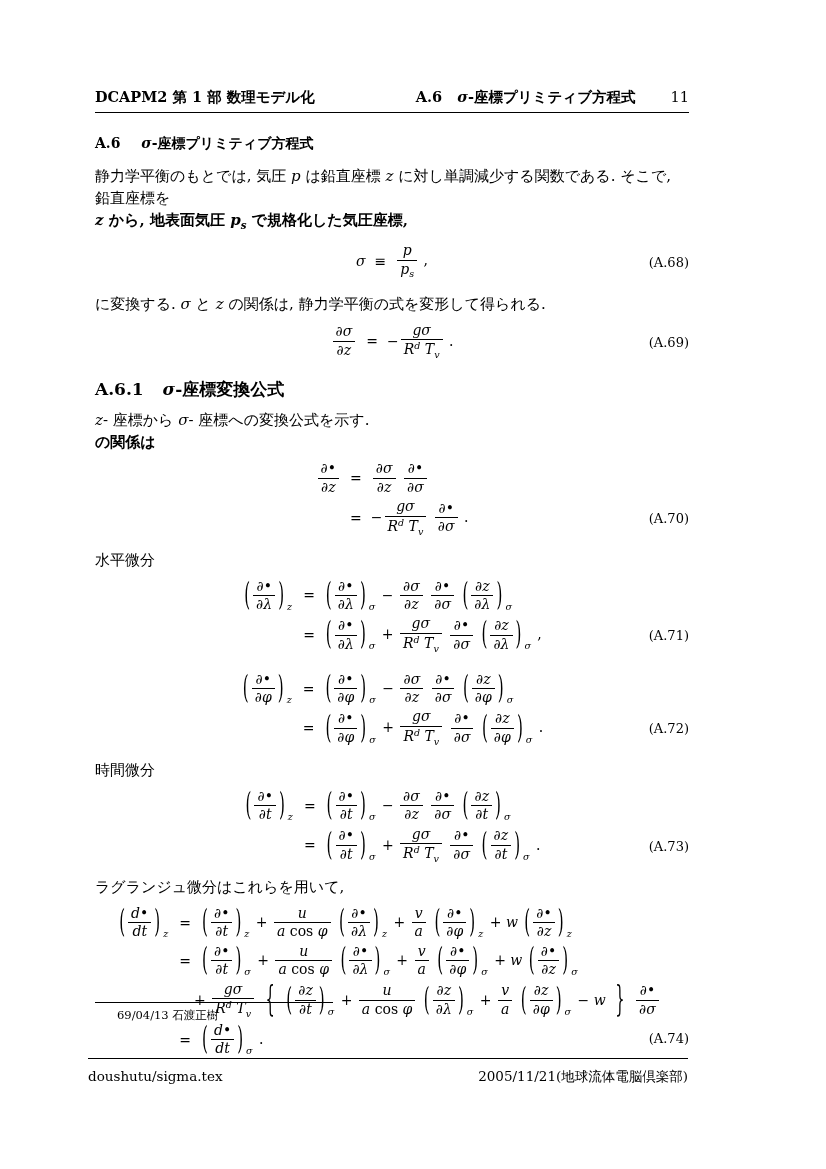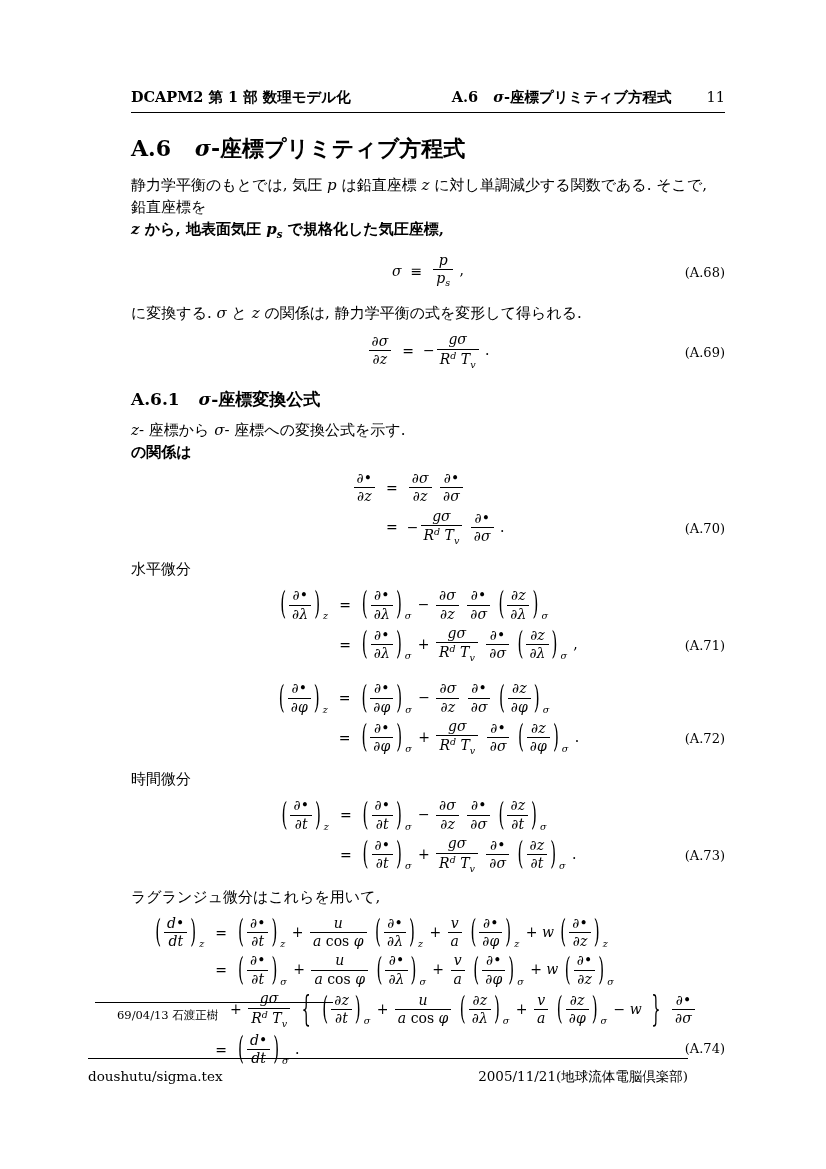--- a/index.html
+++ b/index.html
@@ -1,27 +1,27 @@
 <!DOCTYPE html>
 <html><head>
 <meta charset="utf-8">
 <style>
   html,body{margin:0;padding:0;background:#fff;}
   .page{position:relative;width:826px;height:1169px;background:#ffffff;color:#000;
         font-family:"DejaVu Serif","Liberation Serif",serif;font-size:15px;overflow:hidden;}
-  .inner{position:absolute;left:95px;top:88px;width:594px;margin-left:36px;}
+  .inner{position:absolute;left:95px;top:88px;width:594px;}
 
   
   .running-header{display:flex;justify-content:space-between;align-items:baseline;
                   font-weight:bold;font-size:14.5px;white-space:nowrap;}
   .hr-group .hgap-sm{margin-left:10px;}
   .pgnum{margin-left:30px;font-weight:normal;}
   .hrule{border-top:1.5px solid #000;margin-top:5px;height:0;}
 
-  h1{font-size:22px;font-weight:bold;margin:22px 0 0 0;line-height:1.2;}
+  h1{font-size:14px;font-weight:bold;margin:22px 0 0 0;line-height:1.2;}
   h2{font-size:17px;font-weight:bold;margin:16px 0 0 0;line-height:1.2;}
   .hgap{margin-left:16px;}
 
   .line{margin-top:10px;line-height:22px;}
   .line.cont{margin-top:0;font-weight:bold;}
 
   
   .eqwrap{position:relative;text-align:center;margin:6px 0;font-size:14px;}
   .eqtbl{display:inline-table;border-collapse:collapse;text-align:left;}
   .eqrow{display:table-row;}

